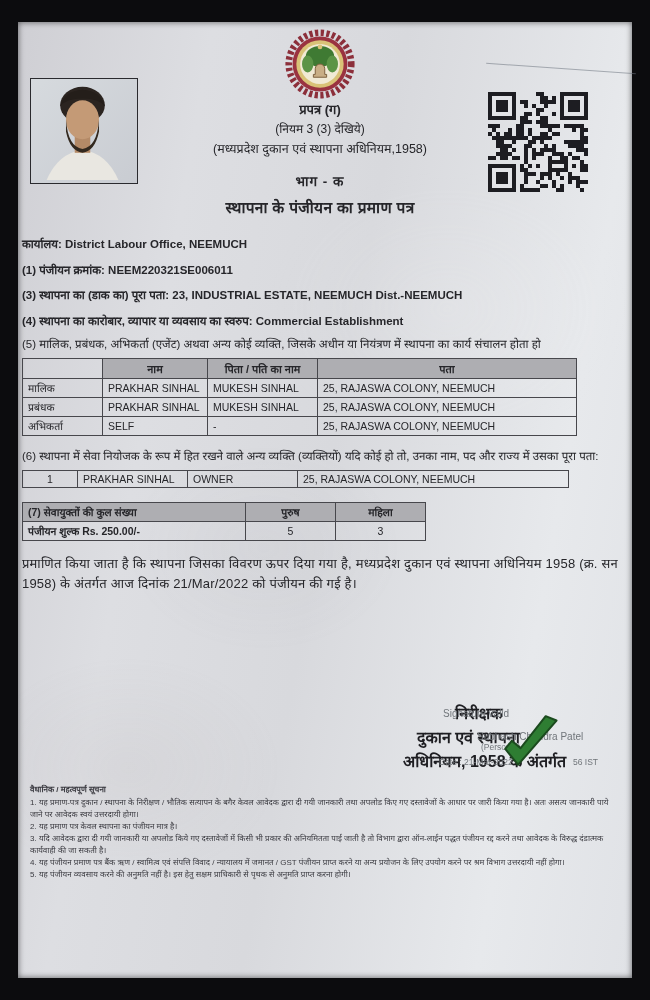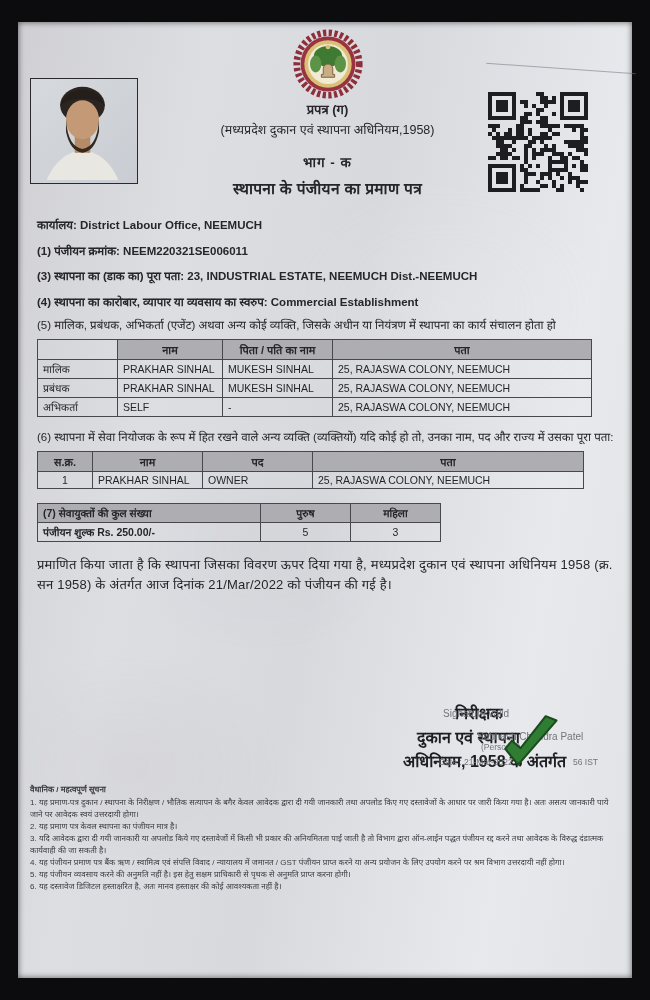--- a/index.html
+++ b/index.html
@@ -13,21 +13,21 @@
     box-shadow:0 0 6px rgba(0,0,0,.6) inset;
     padding:0;box-sizing:border-box;position:absolute;
   }
   .mottle{position:absolute;inset:0;pointer-events:none;opacity:.5;
     background:
       radial-gradient(220px 160px at 18% 78%, rgba(160,150,150,.18), transparent 70%),
       radial-gradient(260px 200px at 70% 30%, rgba(255,255,255,.22), transparent 70%),
       radial-gradient(200px 150px at 40% 55%, rgba(140,140,150,.12), transparent 70%);
   }
   .scan-edge{position:absolute;top:46px;right:-4px;width:150px;border-top:1px solid rgba(110,116,128,.55);transform:rotate(4deg);}
-  .content{position:absolute;inset:0;padding:0 14px 0 19px;box-sizing:border-box;border-radius:12px;}
+  .content{position:absolute;inset:0;padding:0 14px 0 4px;box-sizing:border-box;border-radius:12px;}
   .center{text-align:center;}
   .hdr-line{margin:0;line-height:1.25;}
   .emblem{width:72px;height:72px;margin:6px auto 2px;display:block;}
   .h-form{font-size:13px;font-weight:700;margin-top:2px;}
   .h-rule{font-size:12px;margin-top:4px;}
   .h-act{font-size:12.5px;margin-top:5px;}
   .h-title{font-size:15.5px;font-weight:700;margin-top:7px;letter-spacing:.3px;}
   .h-part{font-size:13.5px;font-weight:700;margin-top:16px;letter-spacing:1px;}
   .photo{position:absolute;left:12px;top:56px;width:106px;height:104px;border:1.5px solid #2a2a2e;
     background:linear-gradient(135deg,#d6dade,#c9ccd2);}
@@ -69,20 +69,21 @@
       <circle cx="38" cy="38" r="25" fill="#d9c277"></circle>
       <circle cx="38" cy="38" r="21" fill="#f1ead5"></circle>
       <ellipse cx="38" cy="30" rx="15" ry="11" fill="#3f7a33"></ellipse>
       <ellipse cx="25" cy="38" rx="6" ry="9" fill="#5b9447"></ellipse>
       <ellipse cx="51" cy="38" rx="6" ry="9" fill="#5b9447"></ellipse>
       <path d="M31,52 h14 v-3 h-2 v-6 a5,5 0 0 0 -10,0 v6 h-2 z" fill="#c9ae85" stroke="#7a5c3a" stroke-width="1"></path>
       <circle cx="38" cy="20" r="2.5" fill="#d9c277"></circle>
     </svg>
 
     <div class="center hdr-line h-form">प्रपत्र (ग)</div>
+    <div class="center hdr-line h-rule">(नियम 3 (3) देखिये)</div>
     <div class="center hdr-line h-act">(मध्यप्रदेश दुकान एवं स्थापना अधिनियम,1958)</div>
     <div class="center hdr-line h-part">भाग - क</div>
     <div class="center hdr-line h-title">स्थापना के पंजीयन का प्रमाण पत्र</div>
 
     <div class="photo">
       <svg viewBox="0 0 106 104" width="103" height="101">
         <rect width="106" height="104" fill="none"></rect>
         <path d="M16,104 Q28,76 53,73 Q78,76 90,104 Z" fill="#e9e7e1"></path>
         <rect x="45" y="58" width="16" height="18" fill="#b48a67"></rect>
         <ellipse cx="53" cy="27" rx="23" ry="19" fill="#2b2420"></ellipse>
@@ -366,26 +367,20 @@
 
     <div class="line" style="margin-top:13px;">(6) स्थापना में सेवा नियोजक के रूप में हित रखने वाले अन्य व्यक्ति (व्यक्तियों) यदि कोई हो तो, उनका नाम, पद और राज्य में उसका पूरा पता:</div>
     <table class="t2">
       <colgroup>
           <col style="width:55px">
           <col style="width:110px">
           <col style="width:110px">
           <col>
         </colgroup>
       <tbody>
-          <tr>
-        <th>स.क्र.</th>
-        <th>नाम</th>
-        <th>पद</th>
-        <th>पता</th>
-      </tr>
       <tr>
         <td class="num">1</td>
         <td>PRAKHAR SINHAL</td>
         <td>OWNER</td>
         <td>25, RAJASWA COLONY, NEEMUCH</td>
       </tr>
     </tbody>
       </table>
 
     <table class="t3">
@@ -428,15 +423,14 @@
     </svg>
   </div>
 
   <div class="foot">
     <div class="fh">वैधानिक / महत्वपूर्ण सूचना</div>
     <div>1. यह प्रमाण-पत्र दुकान / स्थापना के निरीक्षण / भौतिक सत्यापन के बगैर केवल आवेदक द्वारा दी गयी जानकारी तथा अपलोड किए गए दस्तावेजों के आधार पर जारी किया गया है। अतः असत्य जानकारी पाये जाने पर आवेदक स्वयं उत्तरदायी होगा।</div>
     <div>2. यह प्रमाण पत्र केवल स्थापना का पंजीयन मात्र है।</div>
     <div>3. यदि आवेदक द्वारा दी गयी जानकारी या अपलोड किये गए दस्तावेजों में किसी भी प्रकार की अनियमितता पाई जाती है तो विभाग द्वारा ऑन-लाईन पद्धत पंजीयन रद्द करने तथा आवेदक के विरुद्ध दंडात्मक कार्यवाही की जा सकती है।</div>
     <div>4. यह पंजीयन प्रमाण पत्र बैंक ऋण / स्वामित्व एवं संपत्ति विवाद / न्यायालय में जमानत / GST पंजीयन प्राप्त करने या अन्य प्रयोजन के लिए उपयोग करने पर श्रम विभाग उत्तरदायी नहीं होगा।</div>
     <div>5. यह पंजीयन व्यवसाय करने की अनुमति नहीं है। इस हेतु सक्षम प्राधिकारी से पृथक से अनुमति प्राप्त करना होगी।</div>
-    <div>6. यह दस्तावेज डिजिटल हस्ताक्षरित है, अतः मानव हस्ताक्षर की कोई आवश्यकता नहीं है।</div>
   </div>
 </div>
 
 </body></html>

